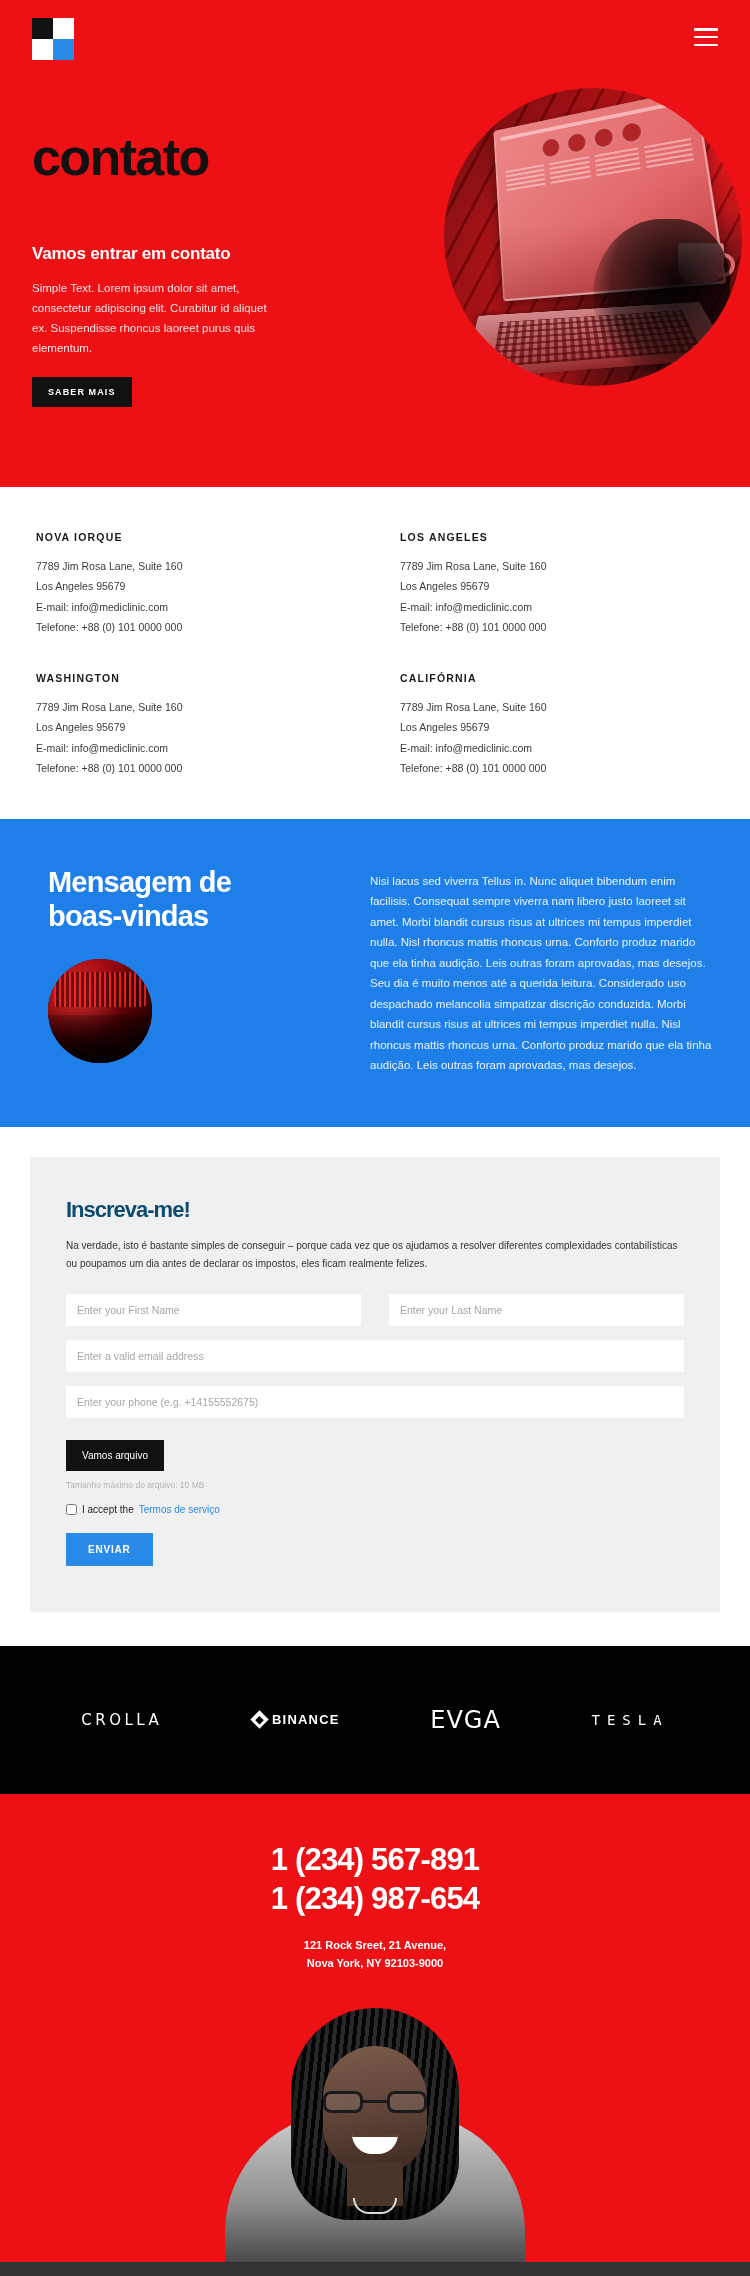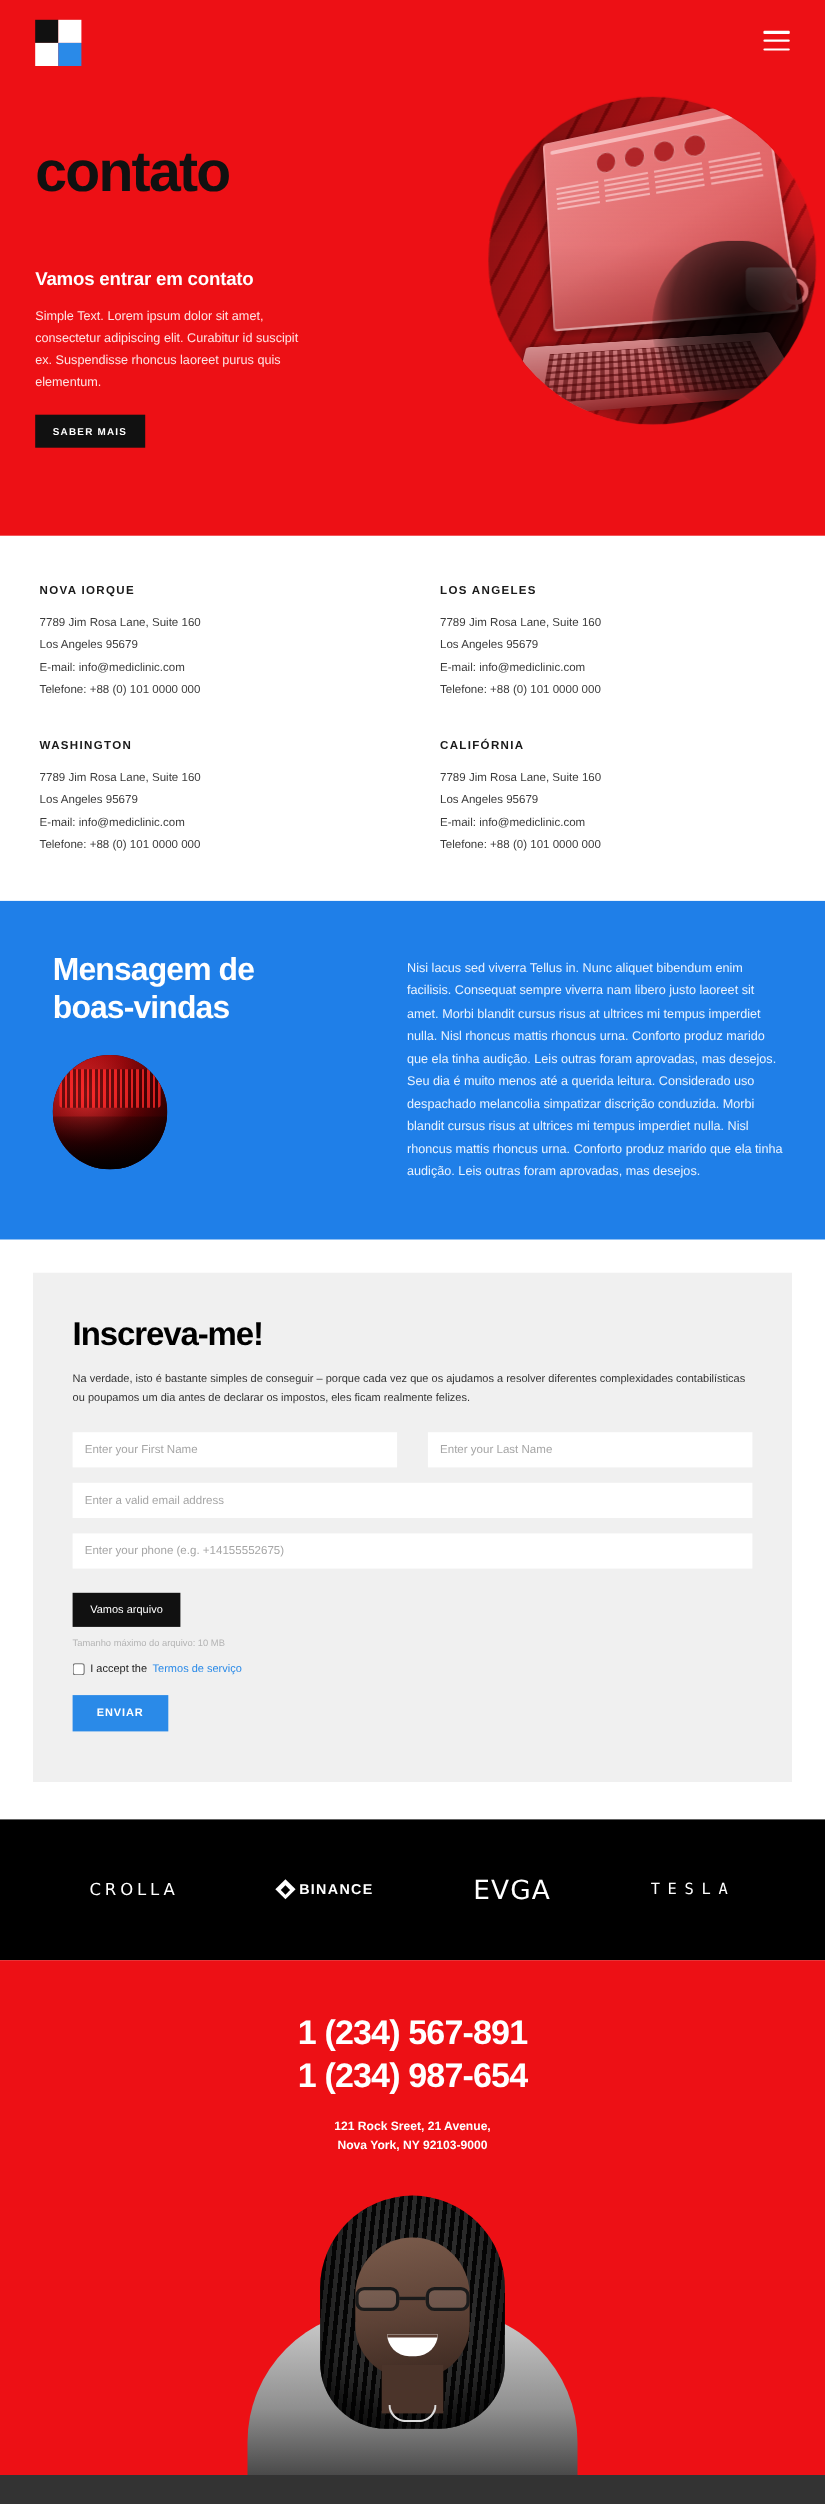--- a/index.html
+++ b/index.html
@@ -272,23 +272,23 @@
   .welcome-text {
     font-size: 11.5px;
     line-height: 1.78;
     color: #eaf3ff;
   }
 
   
   .form-wrap { background: #ffffff; padding: 30px 30px 34px 30px; }
   .form-card { background: #f0f0f0; padding: 40px 36px 46px 36px; }
   .form-title {
-    font-size: 30px;
-    font-weight: 700;
-    color: #000000;
+    font-size: 22px;
+    font-weight: 700;
+    color: #0c4a6e;
     letter-spacing: -1px;
   }
   .form-desc {
     margin-top: 14px;
     font-size: 10px;
     line-height: 1.72;
     color: #333333;
   }
   .form-row { display: flex; gap: 28px; margin-top: 22px; }
   .inp {
@@ -338,21 +338,21 @@
     font-size: 10px;
     font-weight: 700;
     letter-spacing: 0.8px;
     padding: 11px 22px;
     cursor: pointer;
   }
 
   
   .logos {
     background: #000000;
-    height: 128px;
+    height: 148px;
     display: flex;
     align-items: center;
     justify-content: space-around;
     padding: 0 36px;
   }
   .logo-item {
     color: #ffffff;
     font-size: 15px;
     letter-spacing: 3px;
     display: flex;
@@ -550,21 +550,21 @@
     <div class="hand"></div>
     <div class="shade"></div>
   </div>
 
   <div class="hero-copy">
     <h1 class="hero-title">
       <br>
       <span>contato</span>
     </h1>
     <h2 class="hero-sub">Vamos entrar em contato</h2>
-    <p class="hero-text">Simple Text. Lorem ipsum dolor sit amet, consectetur adipiscing elit. Curabitur id suscipit ex. Suspendisse rhoncus laoreet purus quis elementum.</p>
+    <p class="hero-text">Simple Text. Lorem ipsum dolor sit amet, consectetur adipiscing elit. Curabitur id aliquet ex. Suspendisse rhoncus laoreet purus quis elementum.</p>
     <button class="btn-dark">SABER MAIS</button>
   </div>
 </section>
 
 <section class="addresses">
   <div class="addr-grid">
 
     <div class="addr">
       <h4>NOVA IORQUE</h4>
       <p>

